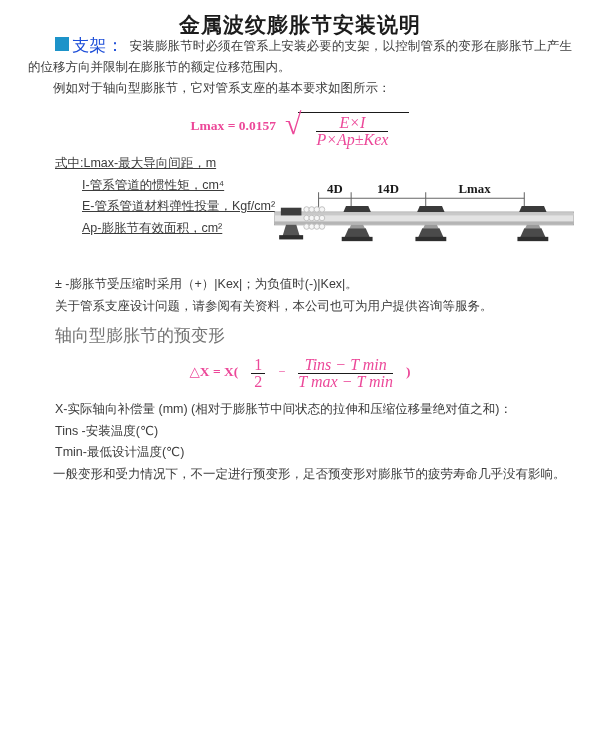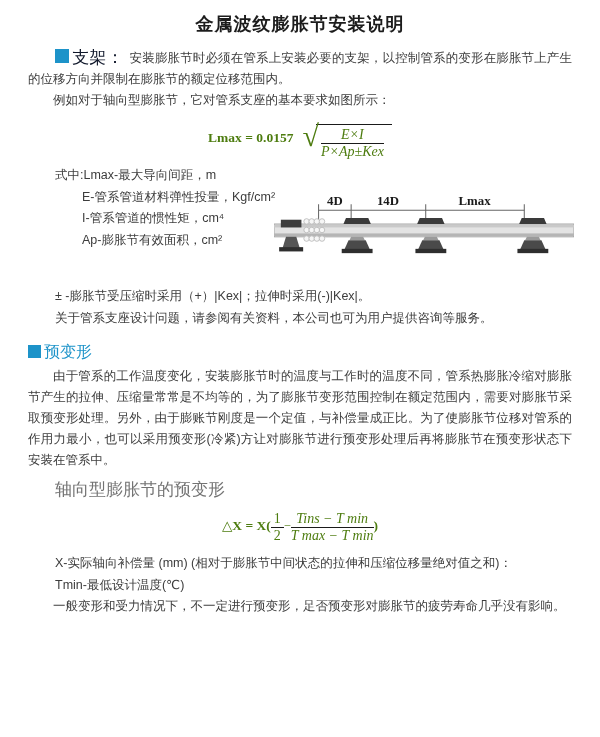--- a/index.html
+++ b/index.html
@@ -5,51 +5,51 @@
   * { margin:0; padding:0; box-sizing:border-box; }
   html,body { background:#ffffff; }
   body {
     width:600px; height:737px; overflow:hidden;
     font-family:"Liberation Sans","DejaVu Sans",sans-serif;
     color:#3c3c3c; font-size:12.5px; line-height:21px;
   }
   .page { width:600px; height:737px; padding:14px 28px 0 28px; background:#fff; }
 
   h1.title {
-    text-align:center; font-size:18px; font-weight:bold; color:#1c1c1c;
-    letter-spacing:1px; margin-bottom:12px;
+    text-align:center; font-size:21px; font-weight:bold; color:#1c1c1c;
+    letter-spacing:1px; 
   }
   .para { text-align:justify; color:#3c3c3c; }
   .ind { text-indent:2em; }
   .sq {
     display:inline-block; width:14px; height:14px; background:#1d93c9;
     vertical-align:-1px; margin-right:3px;
   }
   .sq.small { width:13px; height:13px; }
-  .h-inline { color:#0f172a; font-size:17px; font-weight:500; margin-right:6px; vertical-align:-1px; }
+  .h-inline { color:#1d4ed8; font-size:17px; font-weight:500; margin-right:6px; vertical-align:-1px; }
   .h-block { color:#1d93c9; font-size:16px; font-weight:500; margin:12px 0 4px 0; }
   .h-sub { color:#737373; font-size:17px; font-weight:500; }
 
   
   .formula { text-align:center; font-family:"Liberation Serif","DejaVu Serif",serif;
-             color:#4d7c0f; margin:10px 0; }
+             color:#ec4899; margin:10px 0; }
   .f-b { font-weight:bold; font-size:13.5px; }
   .it { font-style:italic; }
   .frac { display:inline-flex; flex-direction:column; vertical-align:middle;
-          text-align:center; font-size:14px; line-height:14px; margin:0 0; }
+          text-align:center; font-size:16px; line-height:14px; margin:0 13px; }
   .frac .num { border-bottom:1px solid #1a1a1a; padding:0 3px 1px 3px; }
   .frac .den { padding-top:1px; }
   .sqrt { display:inline-flex; align-items:flex-start; vertical-align:middle; margin-left:6px; }
   .sqrt .rad { font-size:30px; line-height:30px; font-weight:400; transform:translate(3px,1px); }
   .sqrt-box { border-top:1.5px solid #1a1a1a; padding:3px 8px 0 5px; margin-top:4px; }
 
   
   .defs-row { display:flex; margin-top:2px; }
   .defs { width:246px; flex:none; padding-left:27px; }
-  .defs div { line-height:21.5px; white-space:nowrap; }
+  .defs div { line-height:21.5px; white-space:nowrap;text-decoration:underline; }
   .def-wide { padding-left:27px; line-height:21.5px; }
   .diagram-wrap { flex:1; padding-top:28px; }
 
   .indent1 { padding-left:27px; }
 
   section.block { margin-top:6px; }
   .formula2-gap { margin:12px 0 10px 0; }
 </style>
 </head>
 <body>
@@ -69,22 +69,22 @@
         <span class="sqrt-box"><span class="frac">
             <span class="num it">E×I</span>
             <span class="den it">P×Ap±Kex</span>
           </span></span>
       </span>
   </div>
 
   <div class="defs-row">
     <div class="defs">
       <div>式中:Lmax-最大导向间距，m</div>
+      <div class="indent1">I-管系管道的惯性矩，cm⁴</div>
       <div class="indent1">E-管系管道材料弹性投量，Kgf/cm²</div>
-      <div class="indent1">I-管系管道的惯性矩，cm⁴</div>
       <div class="indent1">Ap-膨胀节有效面积，cm²</div>
     </div>
     <div class="diagram-wrap">
       <svg width="300" height="86" viewBox="0 0 350 100">
 
         <g stroke="#666" stroke-width="1.2">
           <line x1="52" y1="20" x2="292" y2="20"></line>
           <line x1="52" y1="13" x2="52" y2="36"></line>
           <line x1="90" y1="13" x2="90" y2="30"></line>
           <line x1="177" y1="13" x2="177" y2="30"></line>
@@ -137,39 +137,34 @@
         </g>
         <g>
           <polygon points="289,29 315,29 318,36 286,36" fill="#3a3a3a"></polygon>
           <polygon points="295,51 309,51 311,55 293,55" fill="#9a9a9a"></polygon>
           <polygon points="292,55 312,55 317,66 287,66" fill="#4a4a4a"></polygon>
           <rect x="284" y="65" width="36" height="5" fill="#2e2e2e"></rect>
         </g>
       </svg>
     </div>
   </div>
-  <div class="def-wide">± -膨胀节受压缩时采用（+）|Kex|；拉伸时采用(-)|Kex|。</div>
+  <div class="def-wide">± -膨胀节受压缩时采用（+）|Kex|；为负值时(-)|Kex|。</div>
   <div class="def-wide">关于管系支座设计问题，请参阅有关资料，本公司也可为用户提供咨询等服务。</div>
 
-  <section class="block">
-    <div class="h-block">
-      <span class="sq small"></span><span>预变形</span>
-    </div>
-    <p class="para ind">由于管系的工作温度变化，安装膨胀节时的温度与工作时的温度不同，管系热膨胀冷缩对膨胀节产生的拉伸、压缩量常常是不均等的，为了膨胀节变形范围控制在额定范围内，需要对膨胀节采取预变形处理。另外，由于膨账节刚度是一个定值，与补偿量成正比。为了使膨胀节位移对管系的作用力最小，也可以采用预变形(冷紧)方让对膨胀节进行预变形处理后再将膨胀节在预变形状态下安装在管系中。</p>
-  </section>
 
   <section class="block">
     <div class="h-sub indent1" style="margin-top:8px;">轴向型膨胀节的预变形</div>
     <div class="formula formula2-gap">
       <span class="f-b">△X = X(</span><span class="frac">
           <span class="num">1</span>
           <span class="den">2</span>
         </span><span>−</span><span class="frac">
           <span class="num it">Tins − T min</span>
           <span class="den it">T max − T min</span>
         </span><span class="f-b">)</span>
     </div>
     <div class="def-wide">X-实际轴向补偿量 (mm) (相对于膨胀节中间状态的拉伸和压缩位移量绝对值之和)：</div>
+    <div class="def-wide">Tins -安装温度(℃)</div>
     <div class="def-wide">Tmin-最低设计温度(℃)</div>
     <p class="para ind">一般变形和受力情况下，不一定进行预变形，足否预变形对膨胀节的疲劳寿命几乎没有影响。</p>
   </section>
 
 </div>
 
 </body></html>

